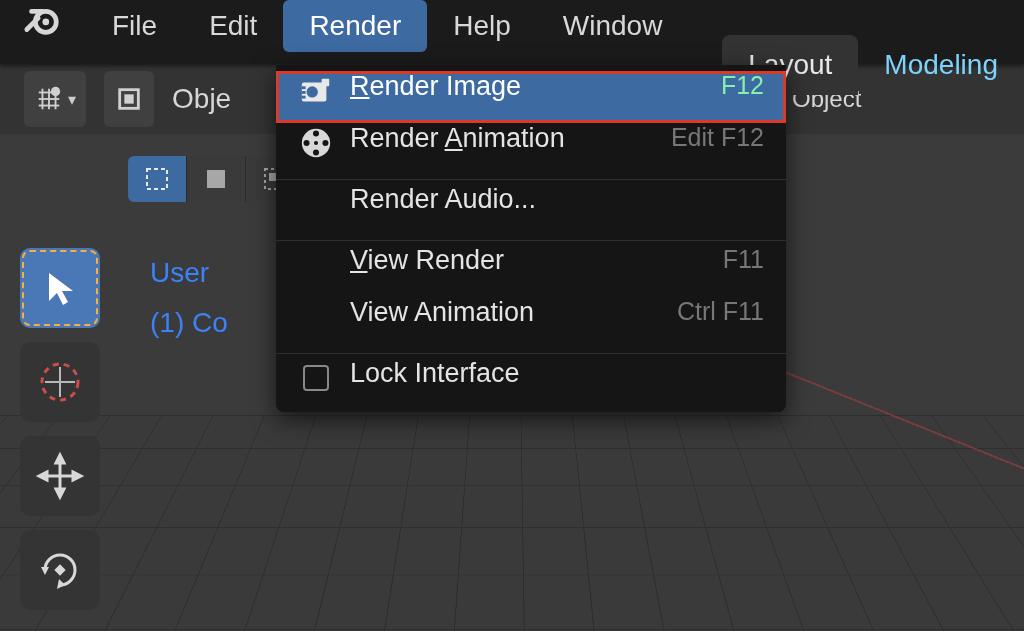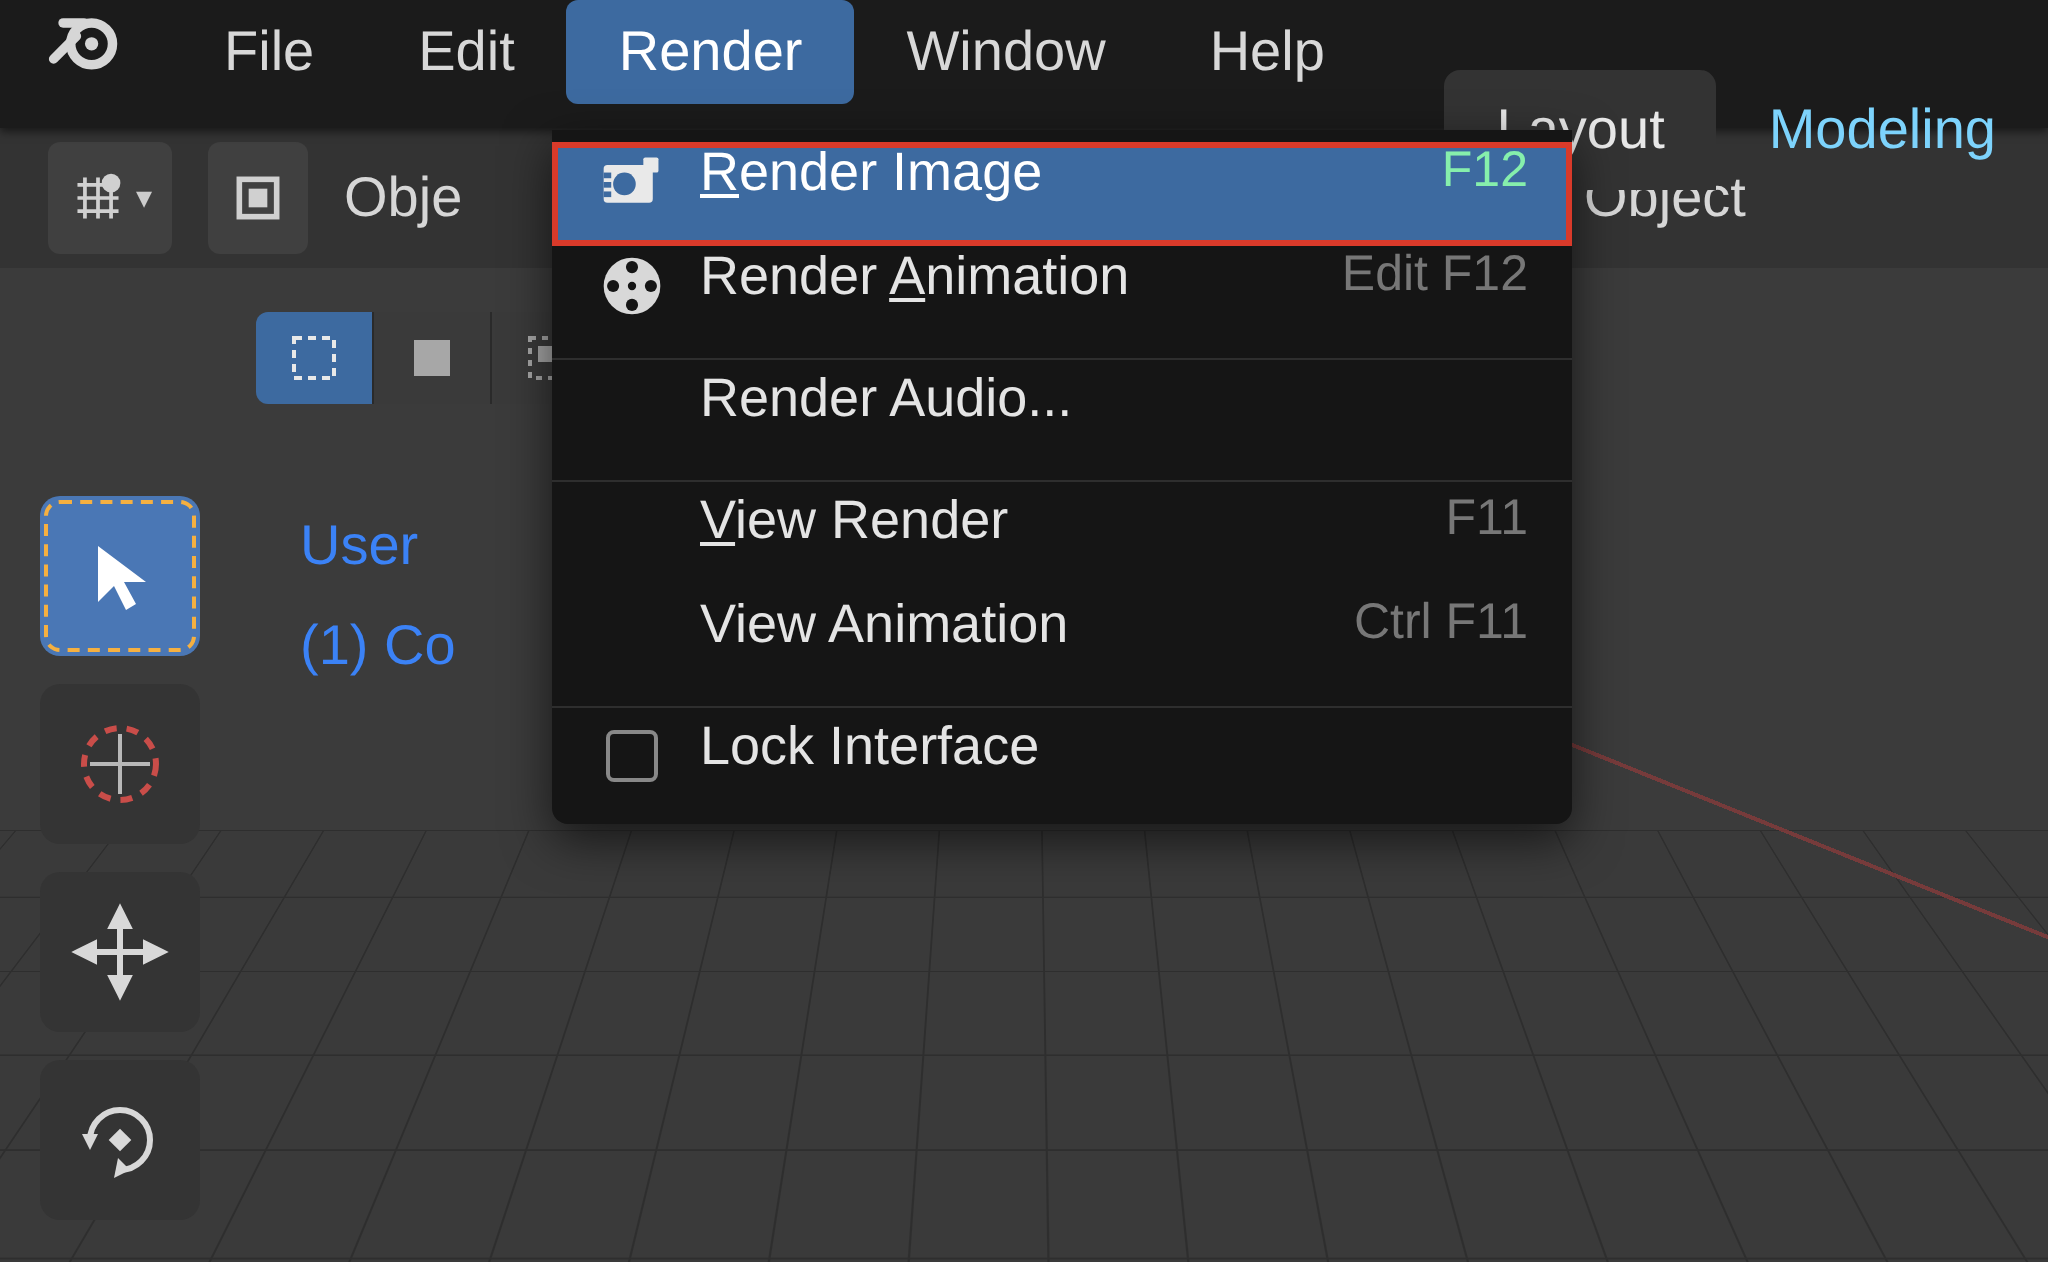--- a/index.html
+++ b/index.html
@@ -98,21 +98,21 @@
     font-size: 16px;
     color: #ccc;
   }
   .subheader .lbl {
     font-size: 28px;
     color: #d6d6d6;
   }
   .subheader .trailing {
     position: absolute;
     left: 792px;
-    font-size: 28px;
+    font-size: 24px;
     color: #d6d6d6;
   }
 
   
   .selstrip {
     position: absolute;
     top: 156px;
     left: 128px;
     display: flex;
     height: 46px;
@@ -268,22 +268,22 @@
     <svg viewBox="0 0 40 40" width="38" height="38">
       <circle cx="24" cy="22" r="11" fill="none" stroke="#d6d6d6" stroke-width="5"></circle>
       <circle cx="24" cy="22" r="3.5" fill="#d6d6d6"></circle>
       <path d="M4 30 L16 18" stroke="#d6d6d6" stroke-width="5" stroke-linecap="round" fill="none"></path>
       <path d="M9 11 L20 11" stroke="#d6d6d6" stroke-width="5" stroke-linecap="round" fill="none"></path>
     </svg>
   </div>
   <div class="item">File</div>
   <div class="item">Edit</div>
   <div class="item active">Render</div>
+  <div class="item">Help</div>
   <div class="item">Window</div>
-  <div class="item">Help</div>
   <div class="spacer"></div>
   <div class="tabbar">
     <div class="tab active">Layout</div>
     <div class="tab">Modeling</div>
   </div>
 </div>
 
 <div class="subheader">
   <div class="btn-chunk">
     <span class="ico">

